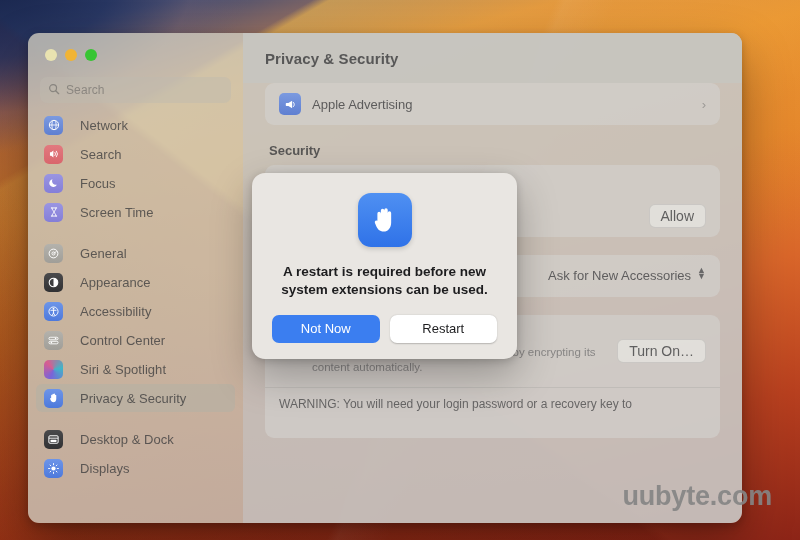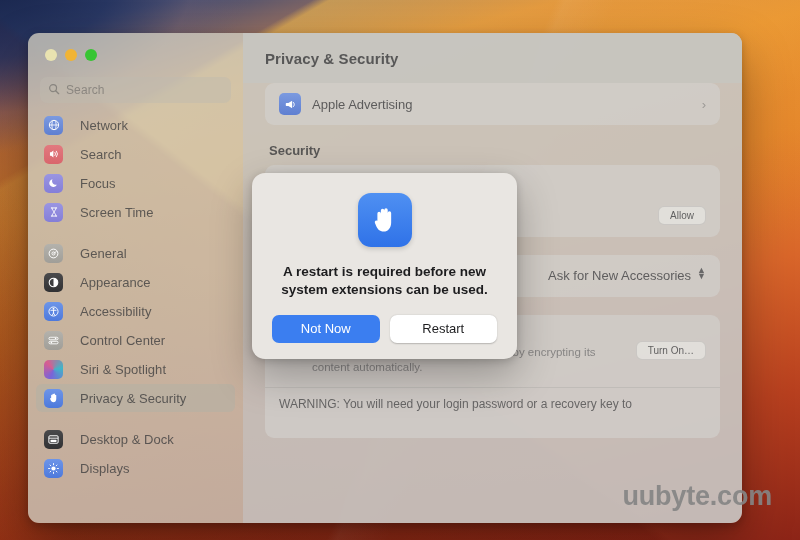--- a/index.html
+++ b/index.html
@@ -242,21 +242,21 @@
     color: rgba(62,62,64,0.78);
     padding: 10px 14px 2px 14px;
     line-height: 1.4;
   }
 
   .btn-pill {
     background: rgba(229,227,223,0.80);
     border: 1px solid rgba(160,158,154,0.35);
     border-radius: 6px;
     padding: 3px 11px;
-    font-size: 10px;
+    font-size: 14px;
     color: rgba(62,62,64,0.80);
     font-family: inherit;
     text-align: right;
   }
   .row-right { margin-left: auto; display: flex; align-items: center; gap: 8px; }
 
   .popup-value {
     font-size: 13px;
     color: rgba(62,62,64,0.78);
     display: flex; gap: 6px;

